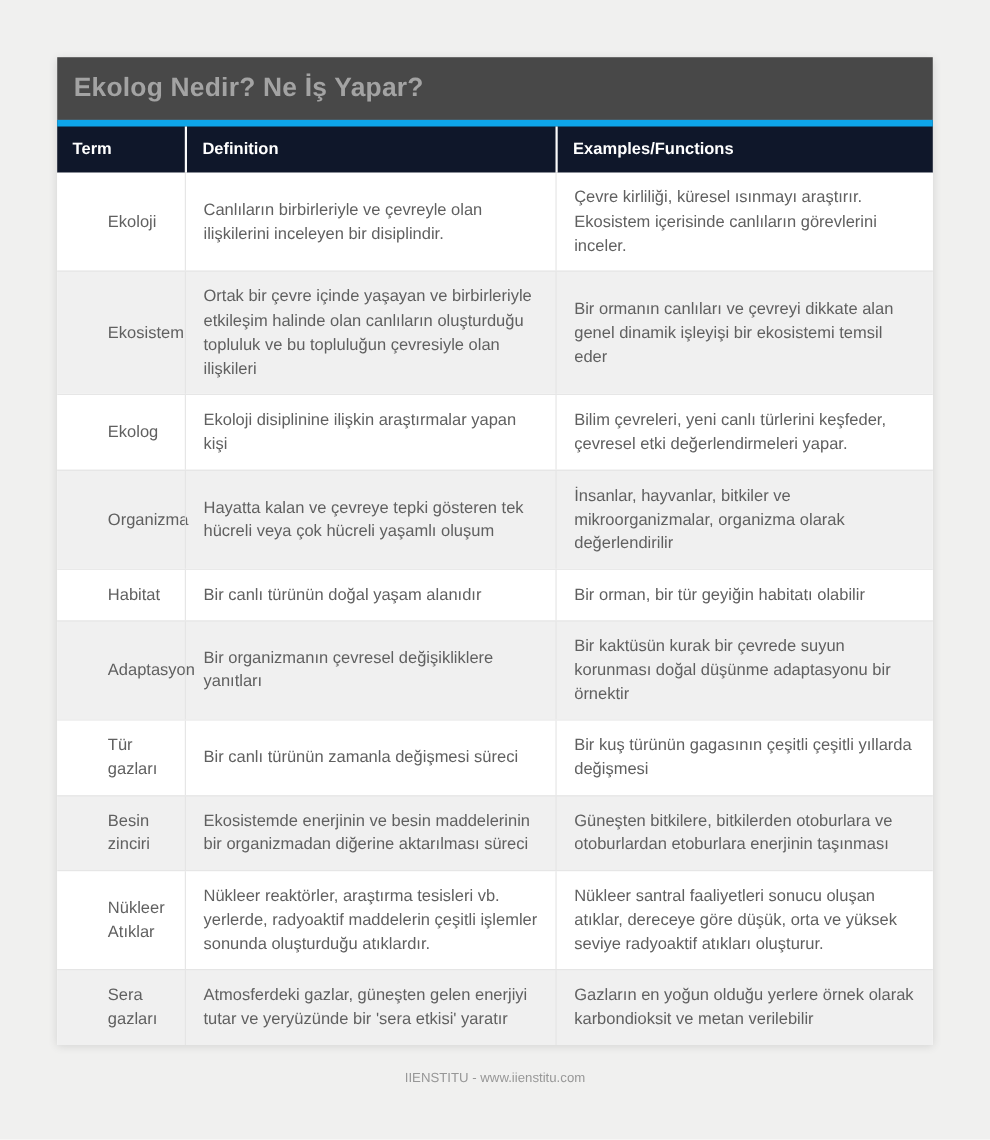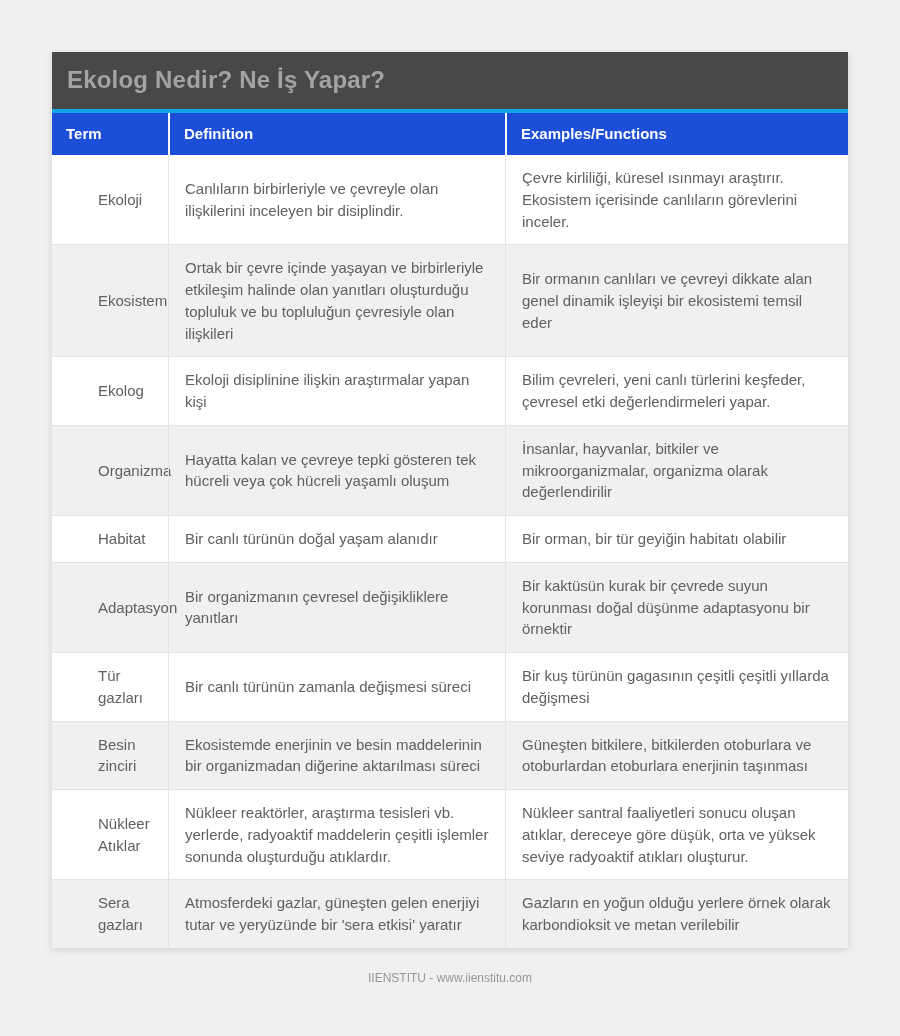--- a/index.html
+++ b/index.html
@@ -22,22 +22,22 @@
     background: #484848;
     color: #a3a3a3;
     font-size: 24px;
     font-weight: bold;
     padding: 14px 15px 15px 15px;
     letter-spacing: 0.2px;
   }
   .header-row {
     display: grid;
     grid-template-columns: 116px 337px 1fr;
-    background: #1d4ed8;
-    border-top: 4px solid #0ea5e9;
+    background: #0f172a;
+    border-top: 6px solid #0ea5e9;
   }
   .header-cell {
     color: #ffffff;
     font-size: 15px;
     font-weight: bold;
     padding: 12px 16px 13px 14px;
   }
   .header-cell + .header-cell {
     border-left: 2px solid #fbfbfb;
   }
@@ -79,21 +79,21 @@
   </div>
 
   <div>
     <div class="trow">
       <div class="cell term">Ekoloji</div>
       <div class="cell">Canlıların birbirleriyle ve çevreyle olan ilişkilerini inceleyen bir disiplindir.</div>
       <div class="cell">Çevre kirliliği, küresel ısınmayı araştırır. Ekosistem içerisinde canlıların görevlerini inceler.</div>
     </div>
     <div class="trow">
       <div class="cell term">Ekosistem</div>
-      <div class="cell">Ortak bir çevre içinde yaşayan ve birbirleriyle etkileşim halinde olan yanıtları oluşturduğu topluluk ve bu topluluğun çevresiyle olan ilişkileri</div>
+      <div class="cell">Ortak bir çevre içinde yaşayan ve birbirleriyle etkileşim halinde olan canlıların oluşturduğu topluluk ve bu topluluğun çevresiyle olan ilişkileri</div>
       <div class="cell">Bir ormanın canlıları ve çevreyi dikkate alan genel dinamik işleyişi bir ekosistemi temsil eder</div>
     </div>
     <div class="trow">
       <div class="cell term">Ekolog</div>
       <div class="cell">Ekoloji disiplinine ilişkin araştırmalar yapan kişi</div>
       <div class="cell">Bilim çevreleri, yeni canlı türlerini keşfeder, çevresel etki değerlendirmeleri yapar.</div>
     </div>
     <div class="trow">
       <div class="cell term">Organizma</div>
       <div class="cell">Hayatta kalan ve çevreye tepki gösteren tek hücreli veya çok hücreli yaşamlı oluşum</div>

